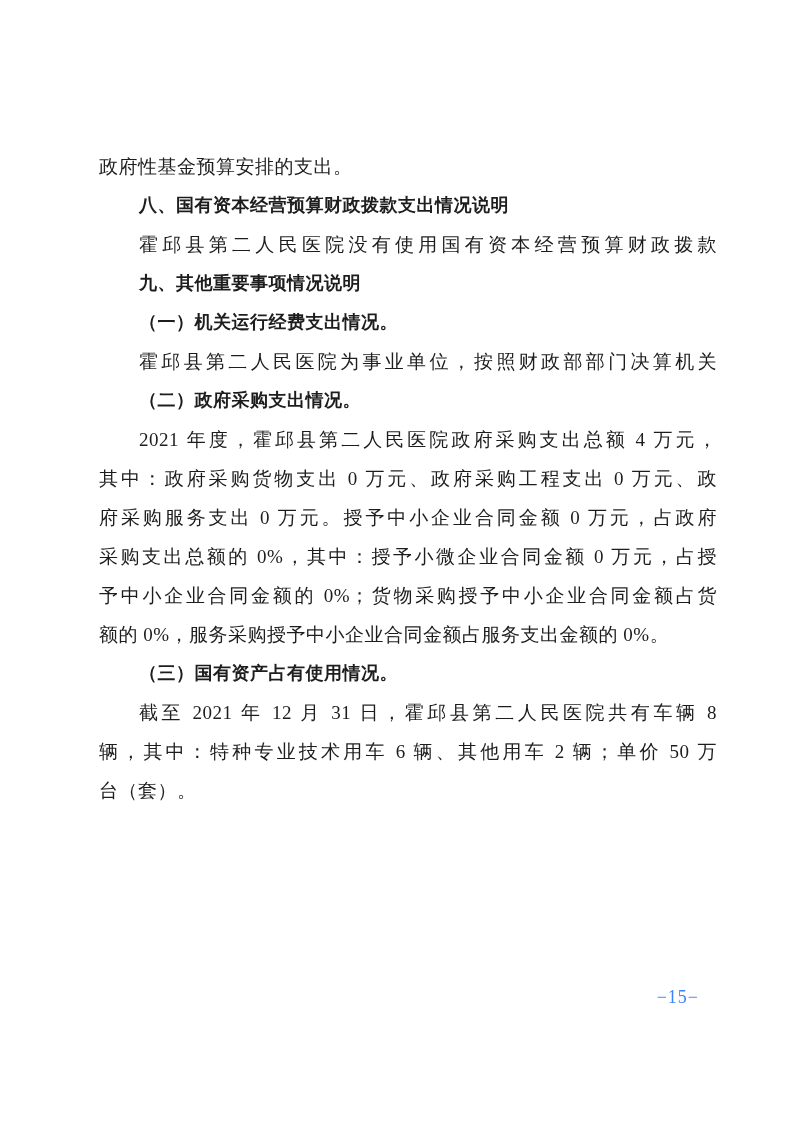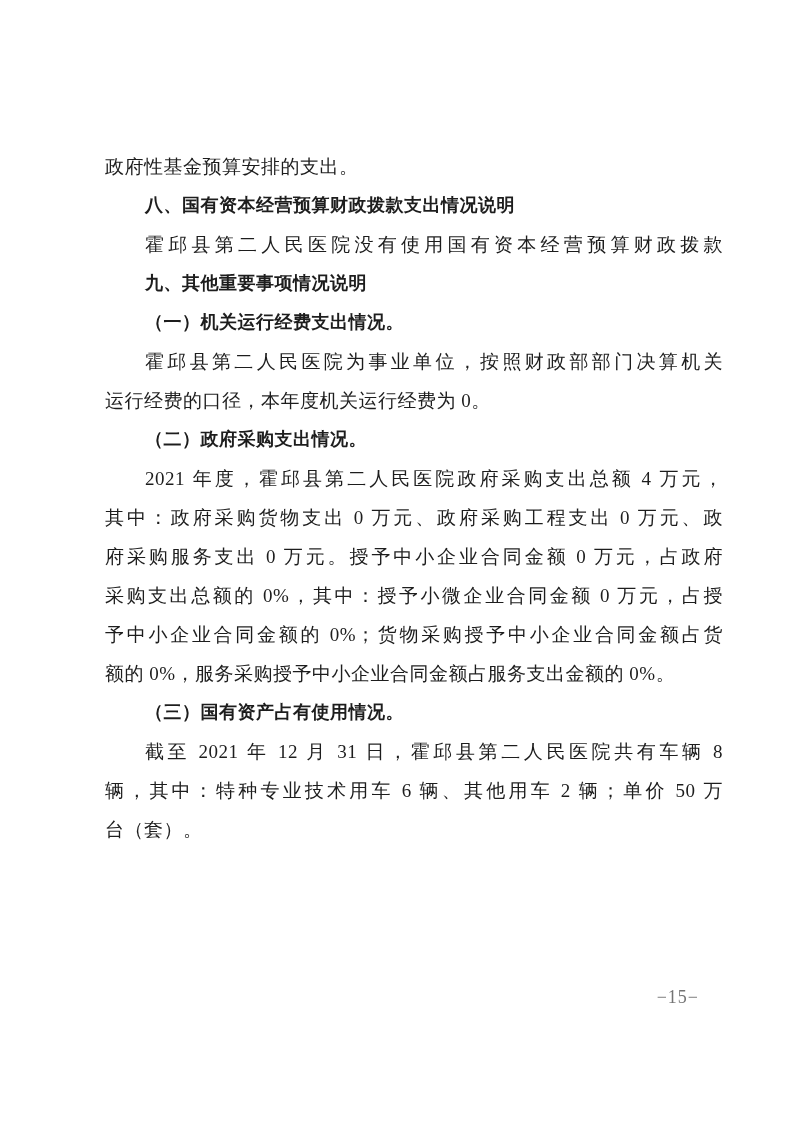--- a/index.html
+++ b/index.html
@@ -11,21 +11,21 @@
     position: relative;
     width: 793px;
     height: 1122px;
     background: #ffffff;
     overflow: hidden;
     font-family: "Liberation Serif", "DejaVu Serif", serif;
     color: #1d1d1d;
   }
   .content {
     position: absolute;
-    left: 105px;
+    left: 99px;
     top: 147px;
     width: 618px;
   }
   .line {
     height: 39px;
     line-height: 39px;
     font-size: 19px;
     letter-spacing: 0.5px;
   }
   .line.fill {
@@ -42,35 +42,34 @@
     font-size: 18px;
     letter-spacing: 0.5px;
   }
   .footer {
     position: absolute;
     top: 987px;
     right: 94px;
     font-size: 18px;
     letter-spacing: 1px;
     font-family: "Liberation Serif", "DejaVu Serif", serif;
-    color: #737373;
+    color: #3b82f6;
   }
 </style>
 </head>
 <body>
 
 <div class="page">
   <div class="content" id="doc-lines">
       <div class="line body">政府性基金预算安排的支出。</div>
       <div class="line heading indent">八、国有资本经营预算财政拨款支出情况说明</div>
       <div class="line body indent fill">霍邱县第二人民医院没有使用国有资本经营预算财政拨款</div>
       <div class="line heading indent">九、其他重要事项情况说明</div>
       <div class="line heading indent">（一）机关运行经费支出情况。</div>
       <div class="line body indent fill">霍邱县第二人民医院为事业单位，按照财政部部门决算机关</div>
-      <div class="line body">运行经费的口径，本年度机关运行经费为 0。</div>
       <div class="line heading indent">（二）政府采购支出情况。</div>
       <div class="line body indent fill">2021 年度，霍邱县第二人民医院政府采购支出总额 4 万元，</div>
       <div class="line body fill">其中：政府采购货物支出 0 万元、政府采购工程支出 0 万元、政</div>
       <div class="line body fill">府采购服务支出 0 万元。授予中小企业合同金额 0 万元，占政府</div>
       <div class="line body fill">采购支出总额的 0%，其中：授予小微企业合同金额 0 万元，占授</div>
       <div class="line body fill">予中小企业合同金额的 0%；货物采购授予中小企业合同金额占货</div>
       <div class="line body">额的 0%，服务采购授予中小企业合同金额占服务支出金额的 0%。</div>
       <div class="line heading indent">（三）国有资产占有使用情况。</div>
       <div class="line body indent fill">截至 2021 年 12 月 31 日，霍邱县第二人民医院共有车辆 8</div>
       <div class="line body fill">辆，其中：特种专业技术用车 6 辆、其他用车 2 辆；单价 50 万</div>

